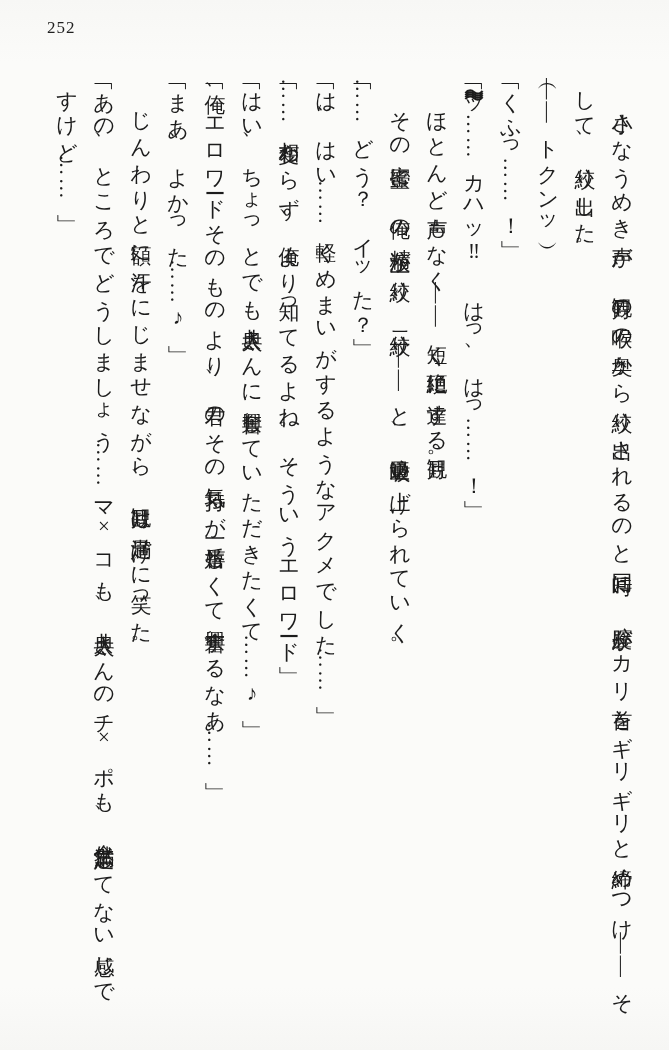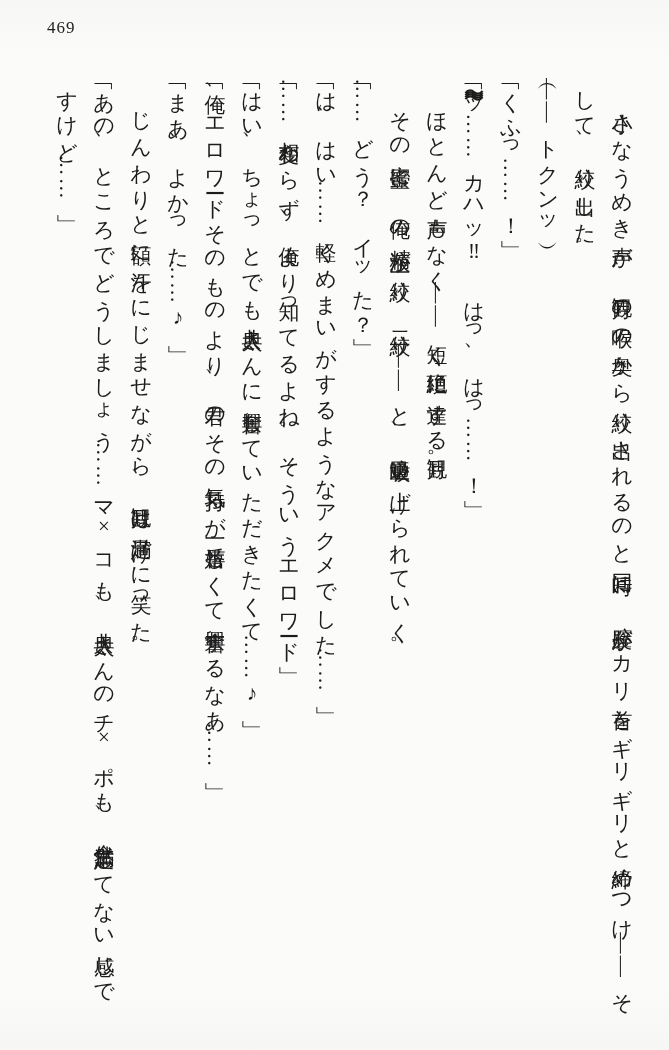--- a/index.html
+++ b/index.html
@@ -47,21 +47,21 @@
     text-indent: 0;
   }
   .para.indent {
     text-indent: 1em;
   }
 </style>
 </head>
 <body>
 
 <div class="page">
-  <div class="page-number">469</div>
+  <div class="page-number">252</div>
 
   <div class="text-block">
     <p class="para indent">小さなうめき声が、観月の喉の奥から絞り出されるのと同時に、膣襞がカリ首をギリギリと締めつけ——そして、絞り出した。</p>
     <p class="para">（——トクンッ）</p>
     <p class="para">「くふっ……！」</p>
     <p class="para">「〜〜〜〜ッ……カハッ‼　はっ、はっ……！」</p>
     <p class="para indent">ほとんど声もなく——短く絶頂に達する観月。</p>
     <p class="para indent">その蜜壺に、俺の精液が一絞り、二絞り——と、適量吸い上げられていく。</p>
     <p class="para">「……どう？　イッた？」</p>
     <p class="para">「は、はい……軽くめまいがするようなアクメでした……」</p>

